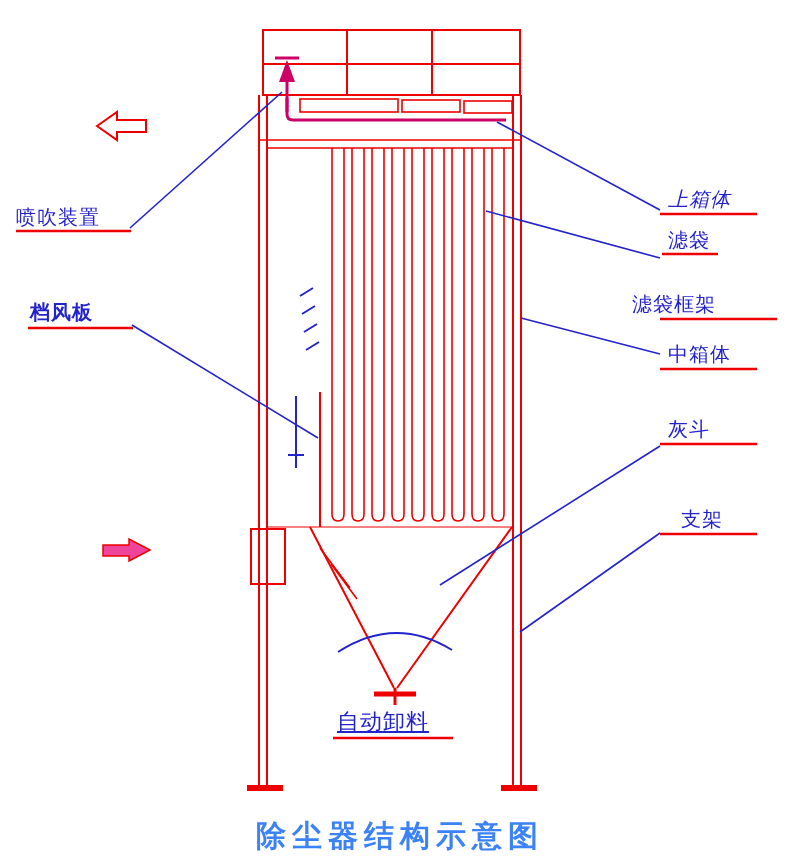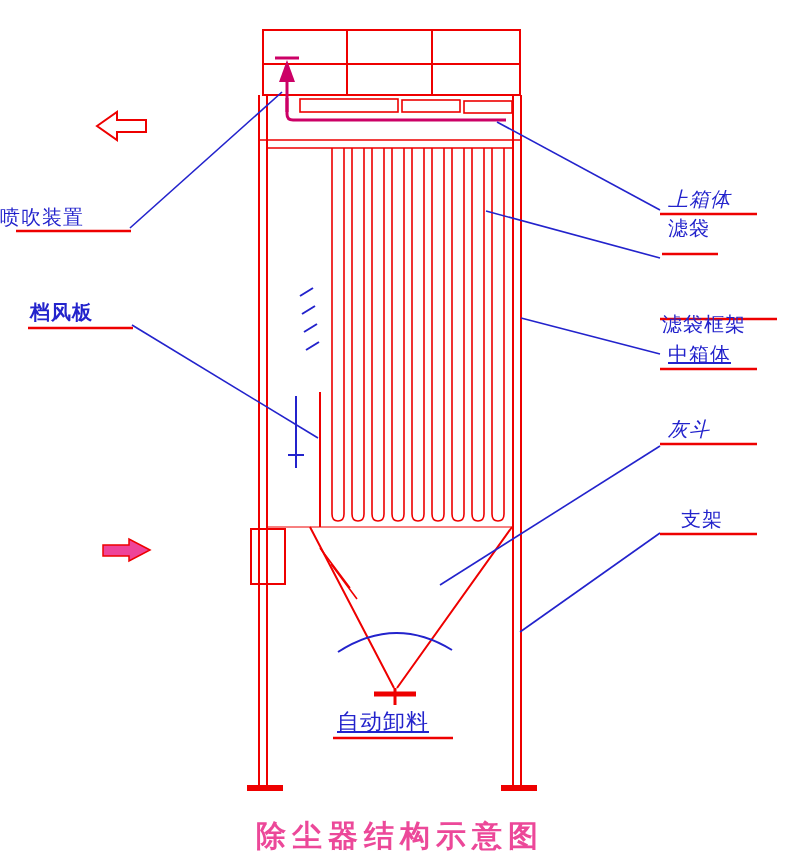--- a/index.html
+++ b/index.html
@@ -18,21 +18,21 @@
     line-height:24px;
     white-space:nowrap;
     letter-spacing:1px;
     font-family:"Liberation Sans", sans-serif;
   }
   .lbl-discharge { font-size:22px;text-decoration:underline; }
   .diagram-title {
     position:absolute;
     left:50%; top:816px;
     transform:translateX(-50%);
-    color:#ec4899;
+    color:#3b82f6;
     font-size:30px;
     font-weight:bold;
     letter-spacing:6px;
     white-space:nowrap;
     font-family:Liberation Serif, serif;
   }
 </style>
 </head>
 <body>
 
@@ -133,25 +133,25 @@
       <path d="M660 214 H757"></path>
       <path d="M662 254 H718"></path>
       <path d="M660 319 H777"></path>
       <path d="M660 369 H757"></path>
       <path d="M660 444 H757"></path>
       <path d="M660 534 H757"></path>
       <path d="M333 738 H453"></path>
     </g>
   </svg>
 
-  <div class="lbl" style="left:0;  top:205px;">喷吹装置</div>
+  <div class="lbl" style="left:16px;  top:205px;">喷吹装置</div>
   <div class="lbl" style="left:30px;  top:300px;font-weight:bold;">档风板</div>
   <div class="lbl" style="left:668px; top:187px;font-style:italic;">上箱体</div>
-  <div class="lbl" style="left:668px; top:216px;">滤袋</div>
-  <div class="lbl" style="left:662px; top:292px;margin-top:20px;">滤袋框架</div>
-  <div class="lbl" style="left:668px; top:342px;text-decoration:underline;">中箱体</div>
-  <div class="lbl" style="left:668px; top:417px;font-style:italic;">灰斗</div>
+  <div class="lbl" style="left:668px; top:228px;">滤袋</div>
+  <div class="lbl" style="left:632px; top:292px;">滤袋框架</div>
+  <div class="lbl" style="left:668px; top:342px;">中箱体</div>
+  <div class="lbl" style="left:668px; top:417px;">灰斗</div>
   <div class="lbl" style="left:668px; top:507px;margin-left:13px;">支架</div>
   <div class="lbl lbl-discharge" style="left:337px; top:710px;">自动卸料</div>
 
   <div class="diagram-title">除尘器结构示意图</div>
 
 </div>
 
 </body></html>

